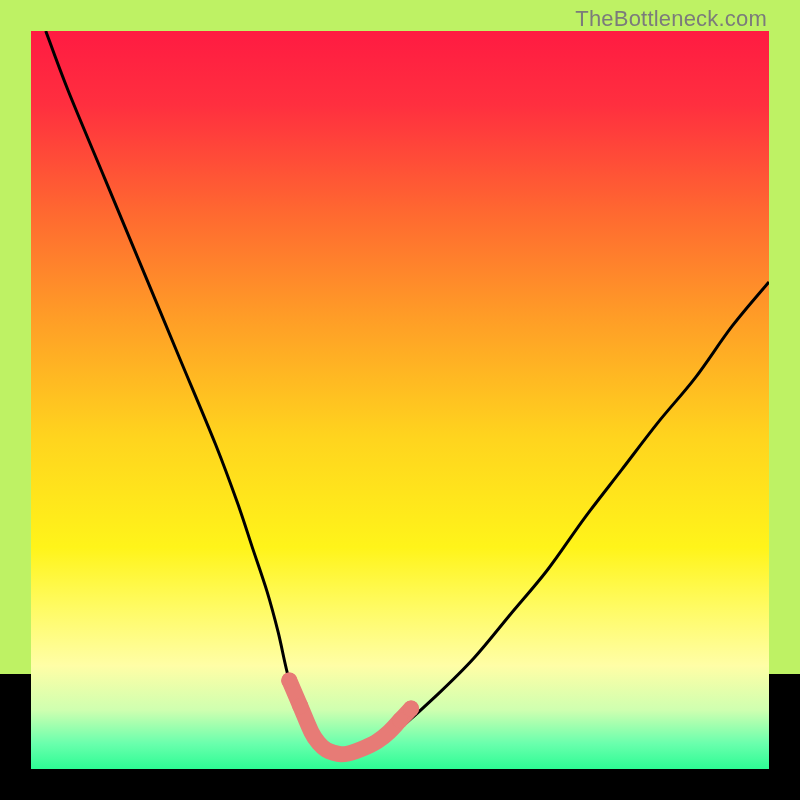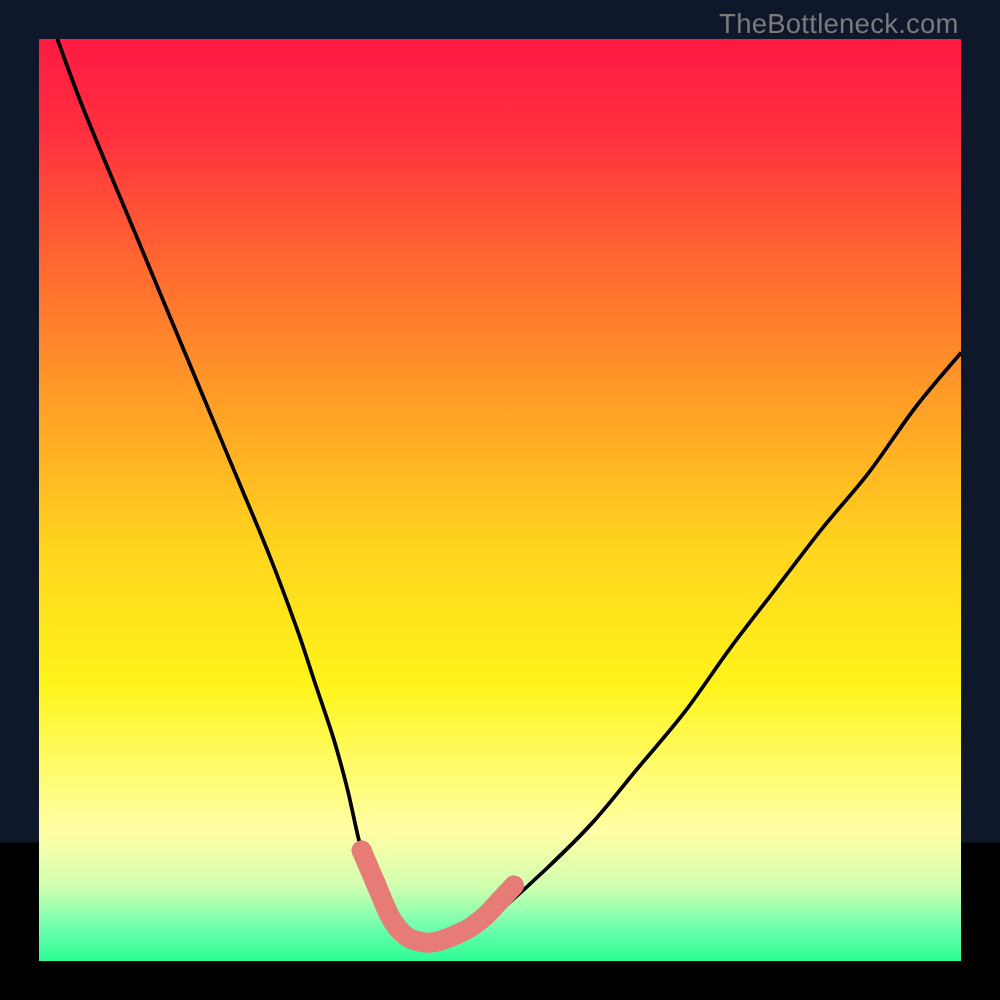--- a/index.html
+++ b/index.html
@@ -9,21 +9,21 @@
     height: 800px;
     background: #000;
     overflow: hidden;
     font-family: Arial, Helvetica, sans-serif;
   }
   .frame {
     position: absolute;
     top: 0; left: 0;
     width: 800px;
     height: 674px;
-    background: #0f172a;
+    background: #bef264;
   }
   .plot-area {
     position: absolute;
     top: 31px;
     left: 31px;
     width: 738px;
     height: 738px;
     overflow: hidden;
   }
   .watermark {

